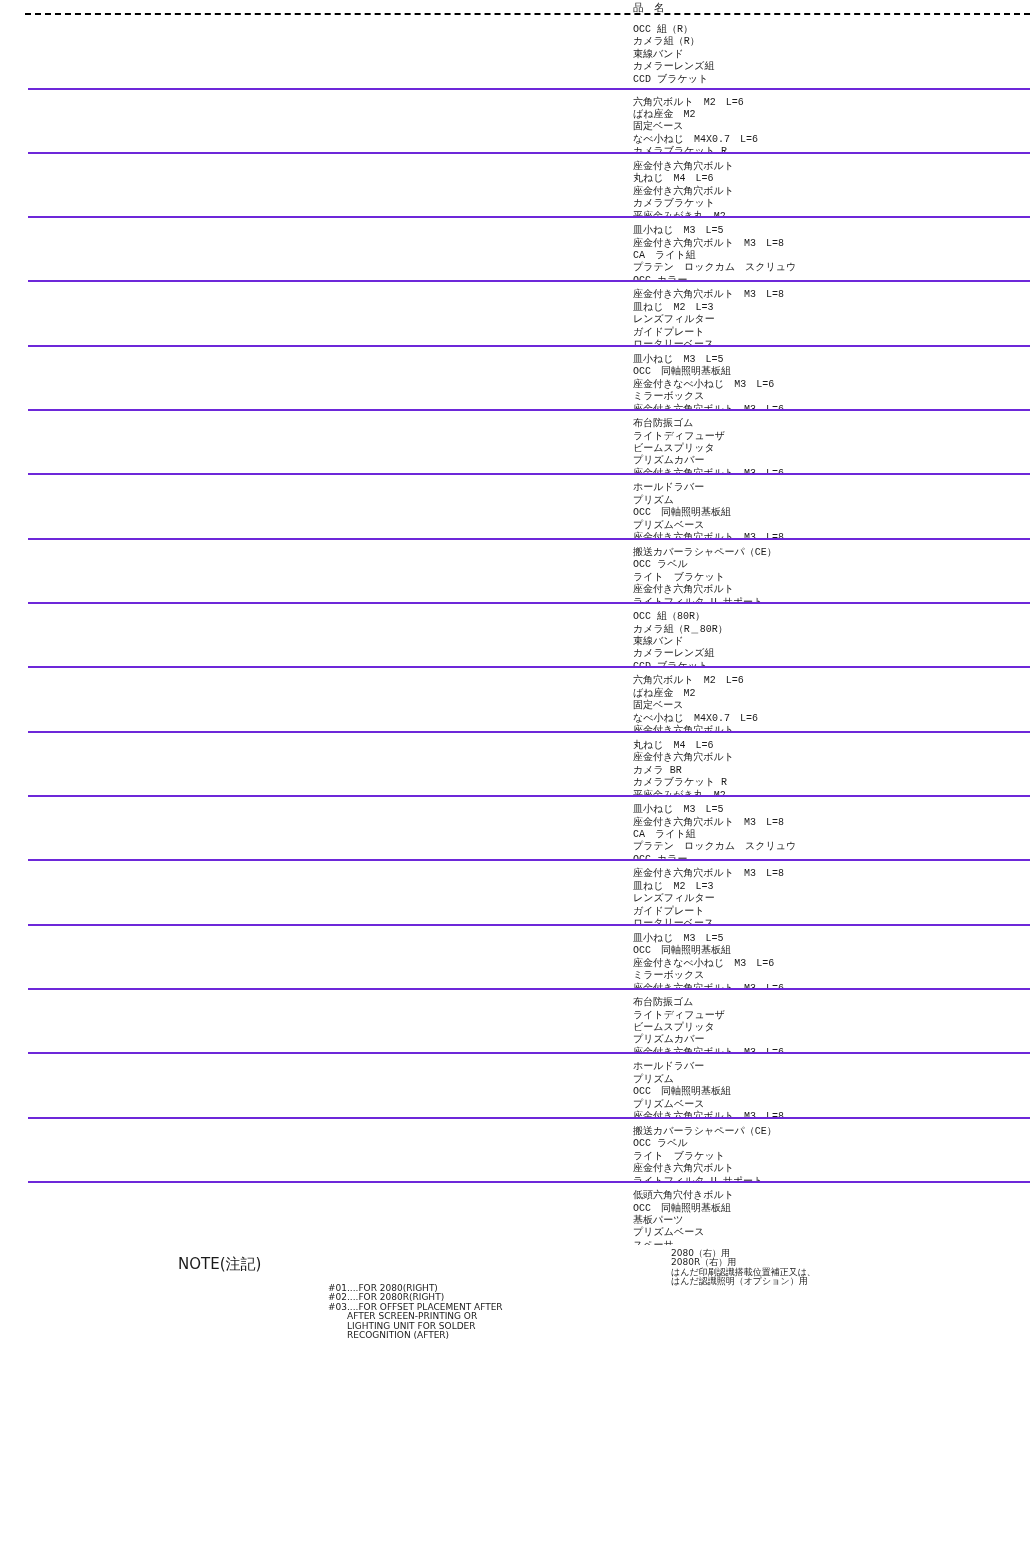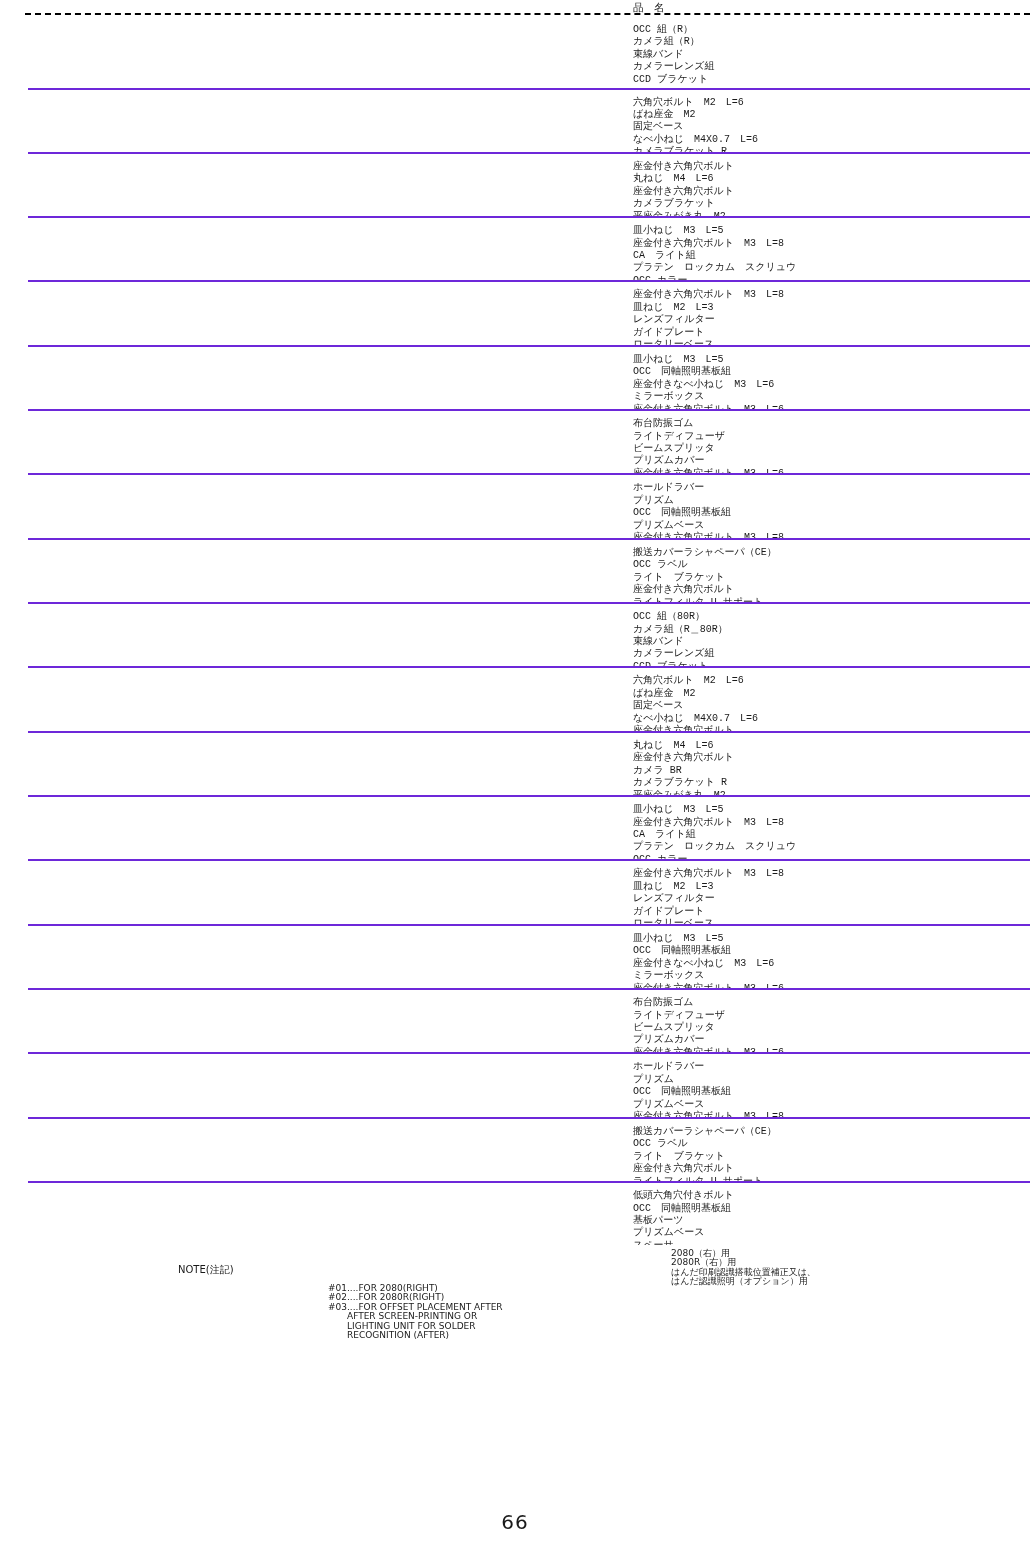--- a/index.html
+++ b/index.html
@@ -64,22 +64,22 @@
   .notes {
     position: absolute;
     top: 1251px;
     left: 0;
     right: 0;
     font-size: 9px;
   }
   .note-label {
     position: absolute;
     left: 178px;
-    top: 12px;
-    font-size: 10px;
+    top: 4px;
+    font-size: 15px;
     white-space: nowrap;
   }
   .note-en {
     position: absolute;
     left: 328px;
     top: 1px;
     line-height: 9.4px;
     white-space: nowrap;
     margin-top: 32px;
   }
@@ -260,15 +260,14 @@
         <div class="en-line cont">RECOGNITION (AFTER)</div>
       </div>
     <div class="note-ja" id="note-ja">
         <div>2080（右）用</div>
         <div>2080R（右）用</div>
         <div>はんだ印刷認識搭載位置補正又は、</div>
         <div>はんだ認識照明（オプション）用</div>
       </div>
   </div>
 
-  <div class="page-number">66</div>
 
 </div>
 
 </body></html>

